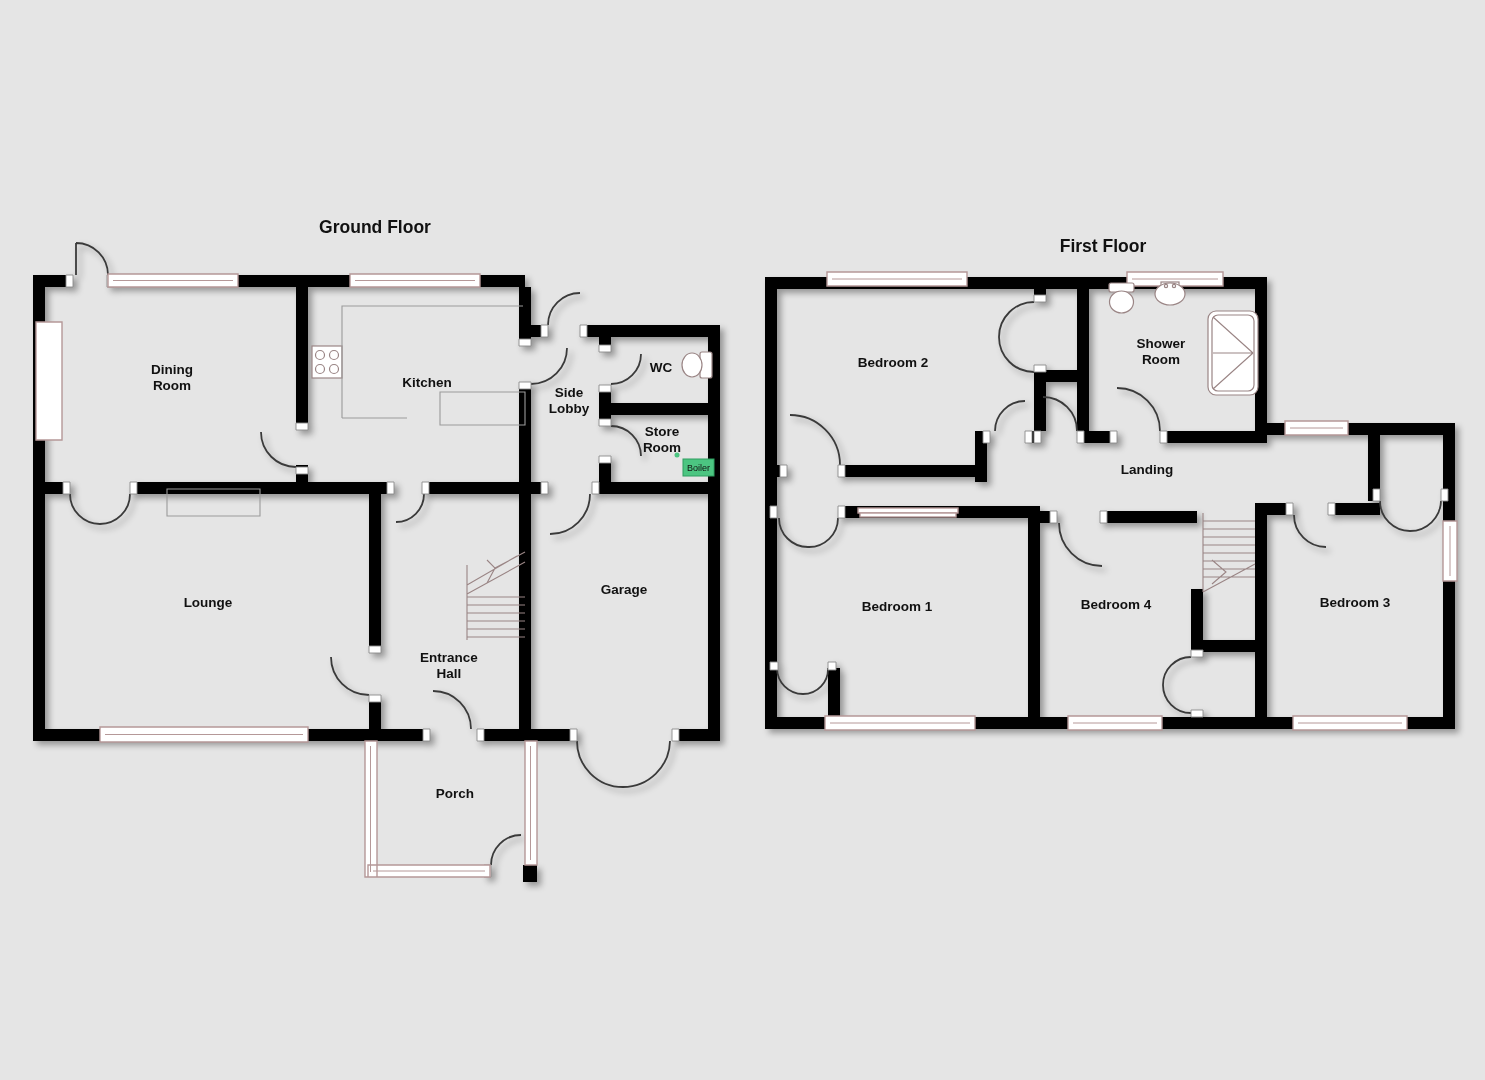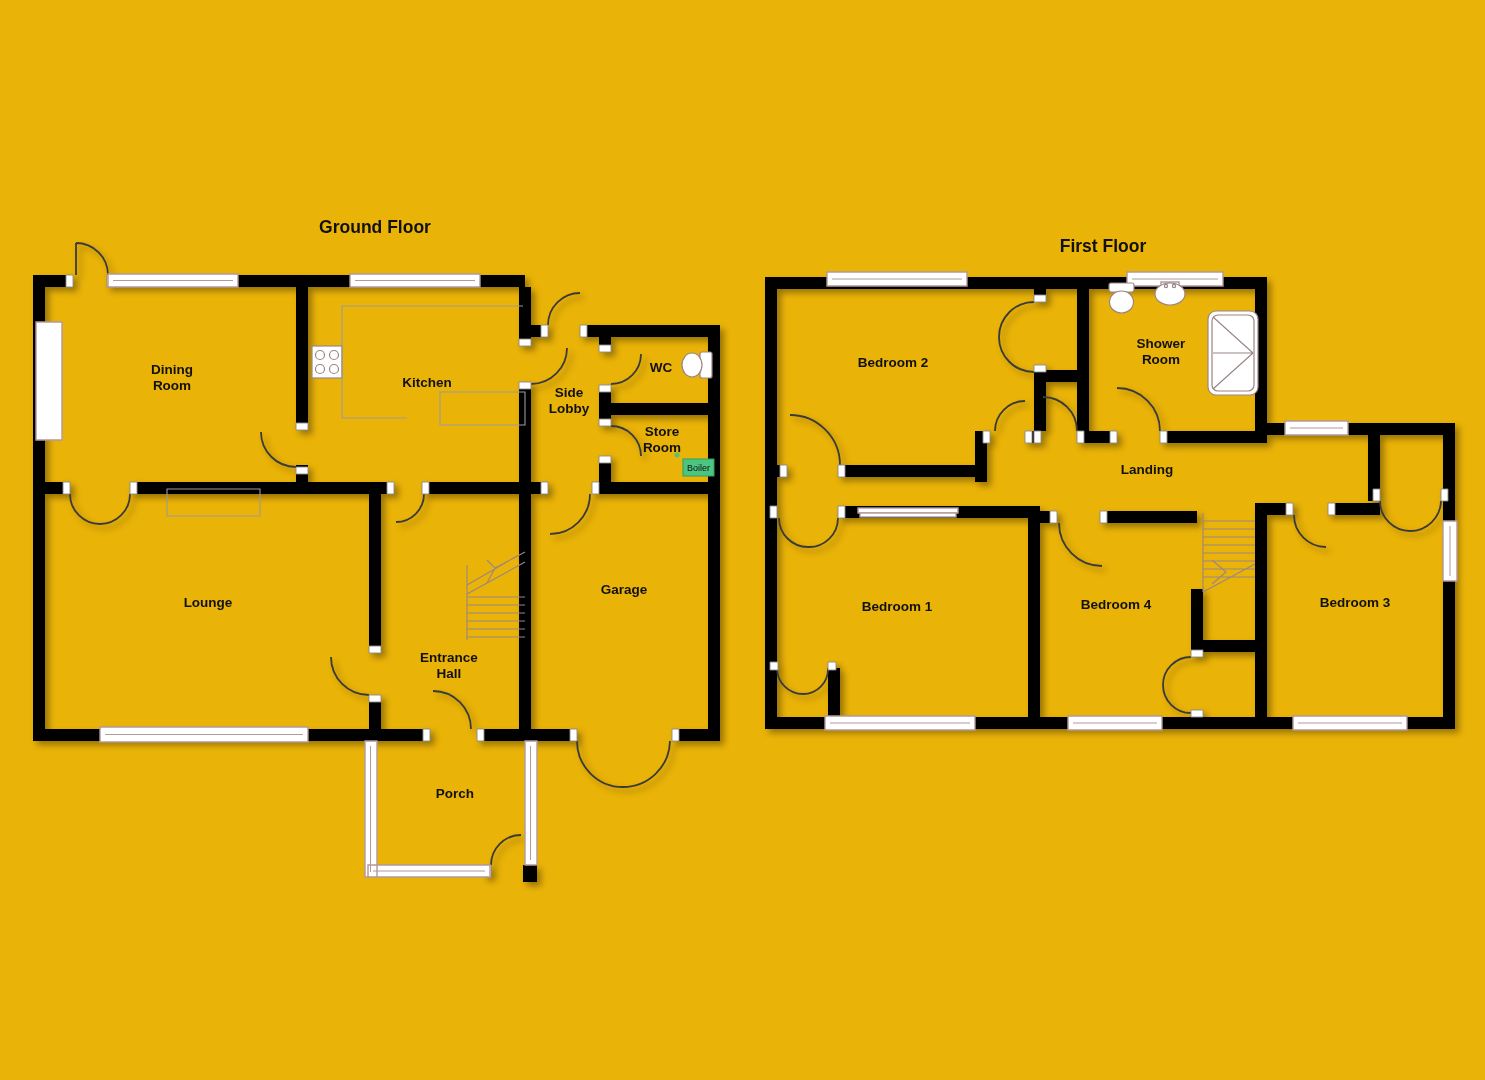--- a/index.html
+++ b/index.html
@@ -1,16 +1,16 @@
 <!DOCTYPE html>
 <html><head>
 <meta charset="utf-8">
 <style>
   html,body{margin:0;padding:0;background:#fff;}
-  .stage{position:relative;width:1485px;height:1080px;background:#eab308;overflow:hidden;
+  .stage{position:relative;width:1485px;height:1080px;background:#e5e5e5;overflow:hidden;
          font-family:"Liberation Sans",sans-serif;text-align:center;}
   svg{display:block;}
   text{font-family:"Liberation Sans",sans-serif;fill:#111;}
   .title{font-size:17.5px;font-weight:700;}
   .room-label{font-size:13.5px;font-weight:700;}
   .small-label{font-size:9px;font-weight:400;}
   .walls{fill:#000;}
   .shadowed{filter:drop-shadow(4px 4px 3px rgba(0,0,0,0.35));}
   .door{fill:none;stroke:#3a3a3a;stroke-width:1.8;}
   .jamb{fill:#fff;stroke:#8a8a8a;stroke-width:0.9;}

